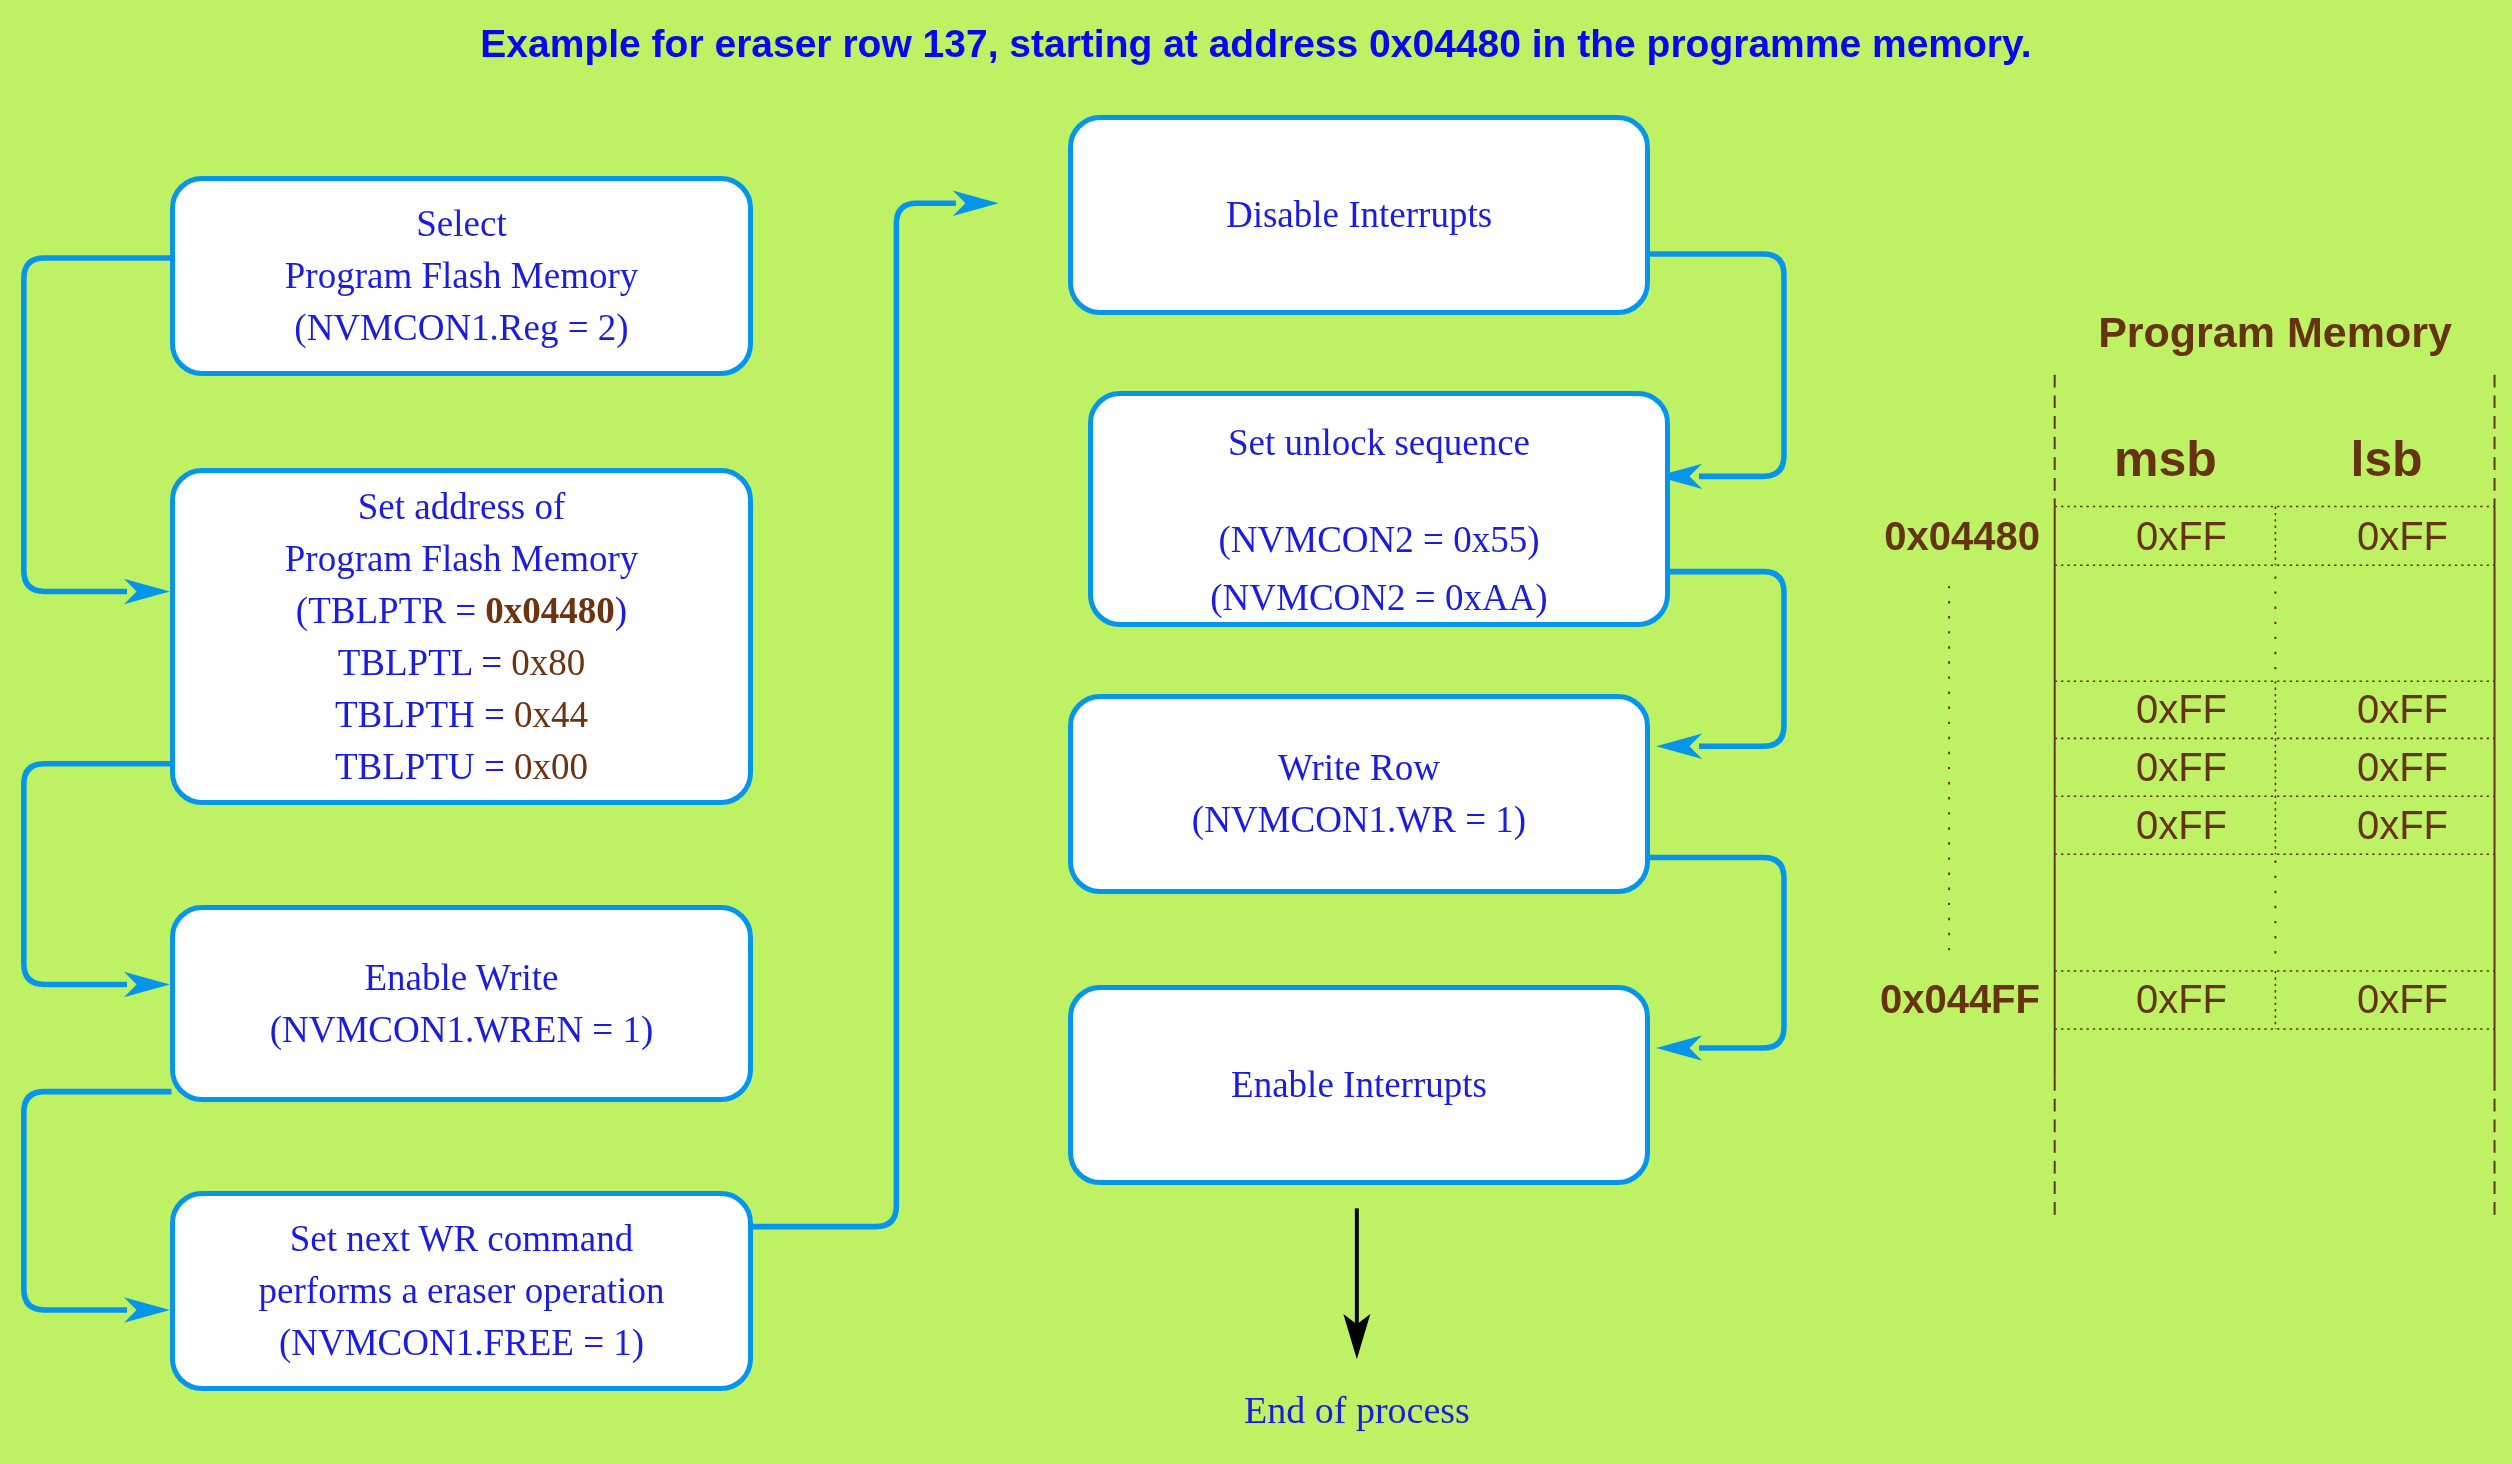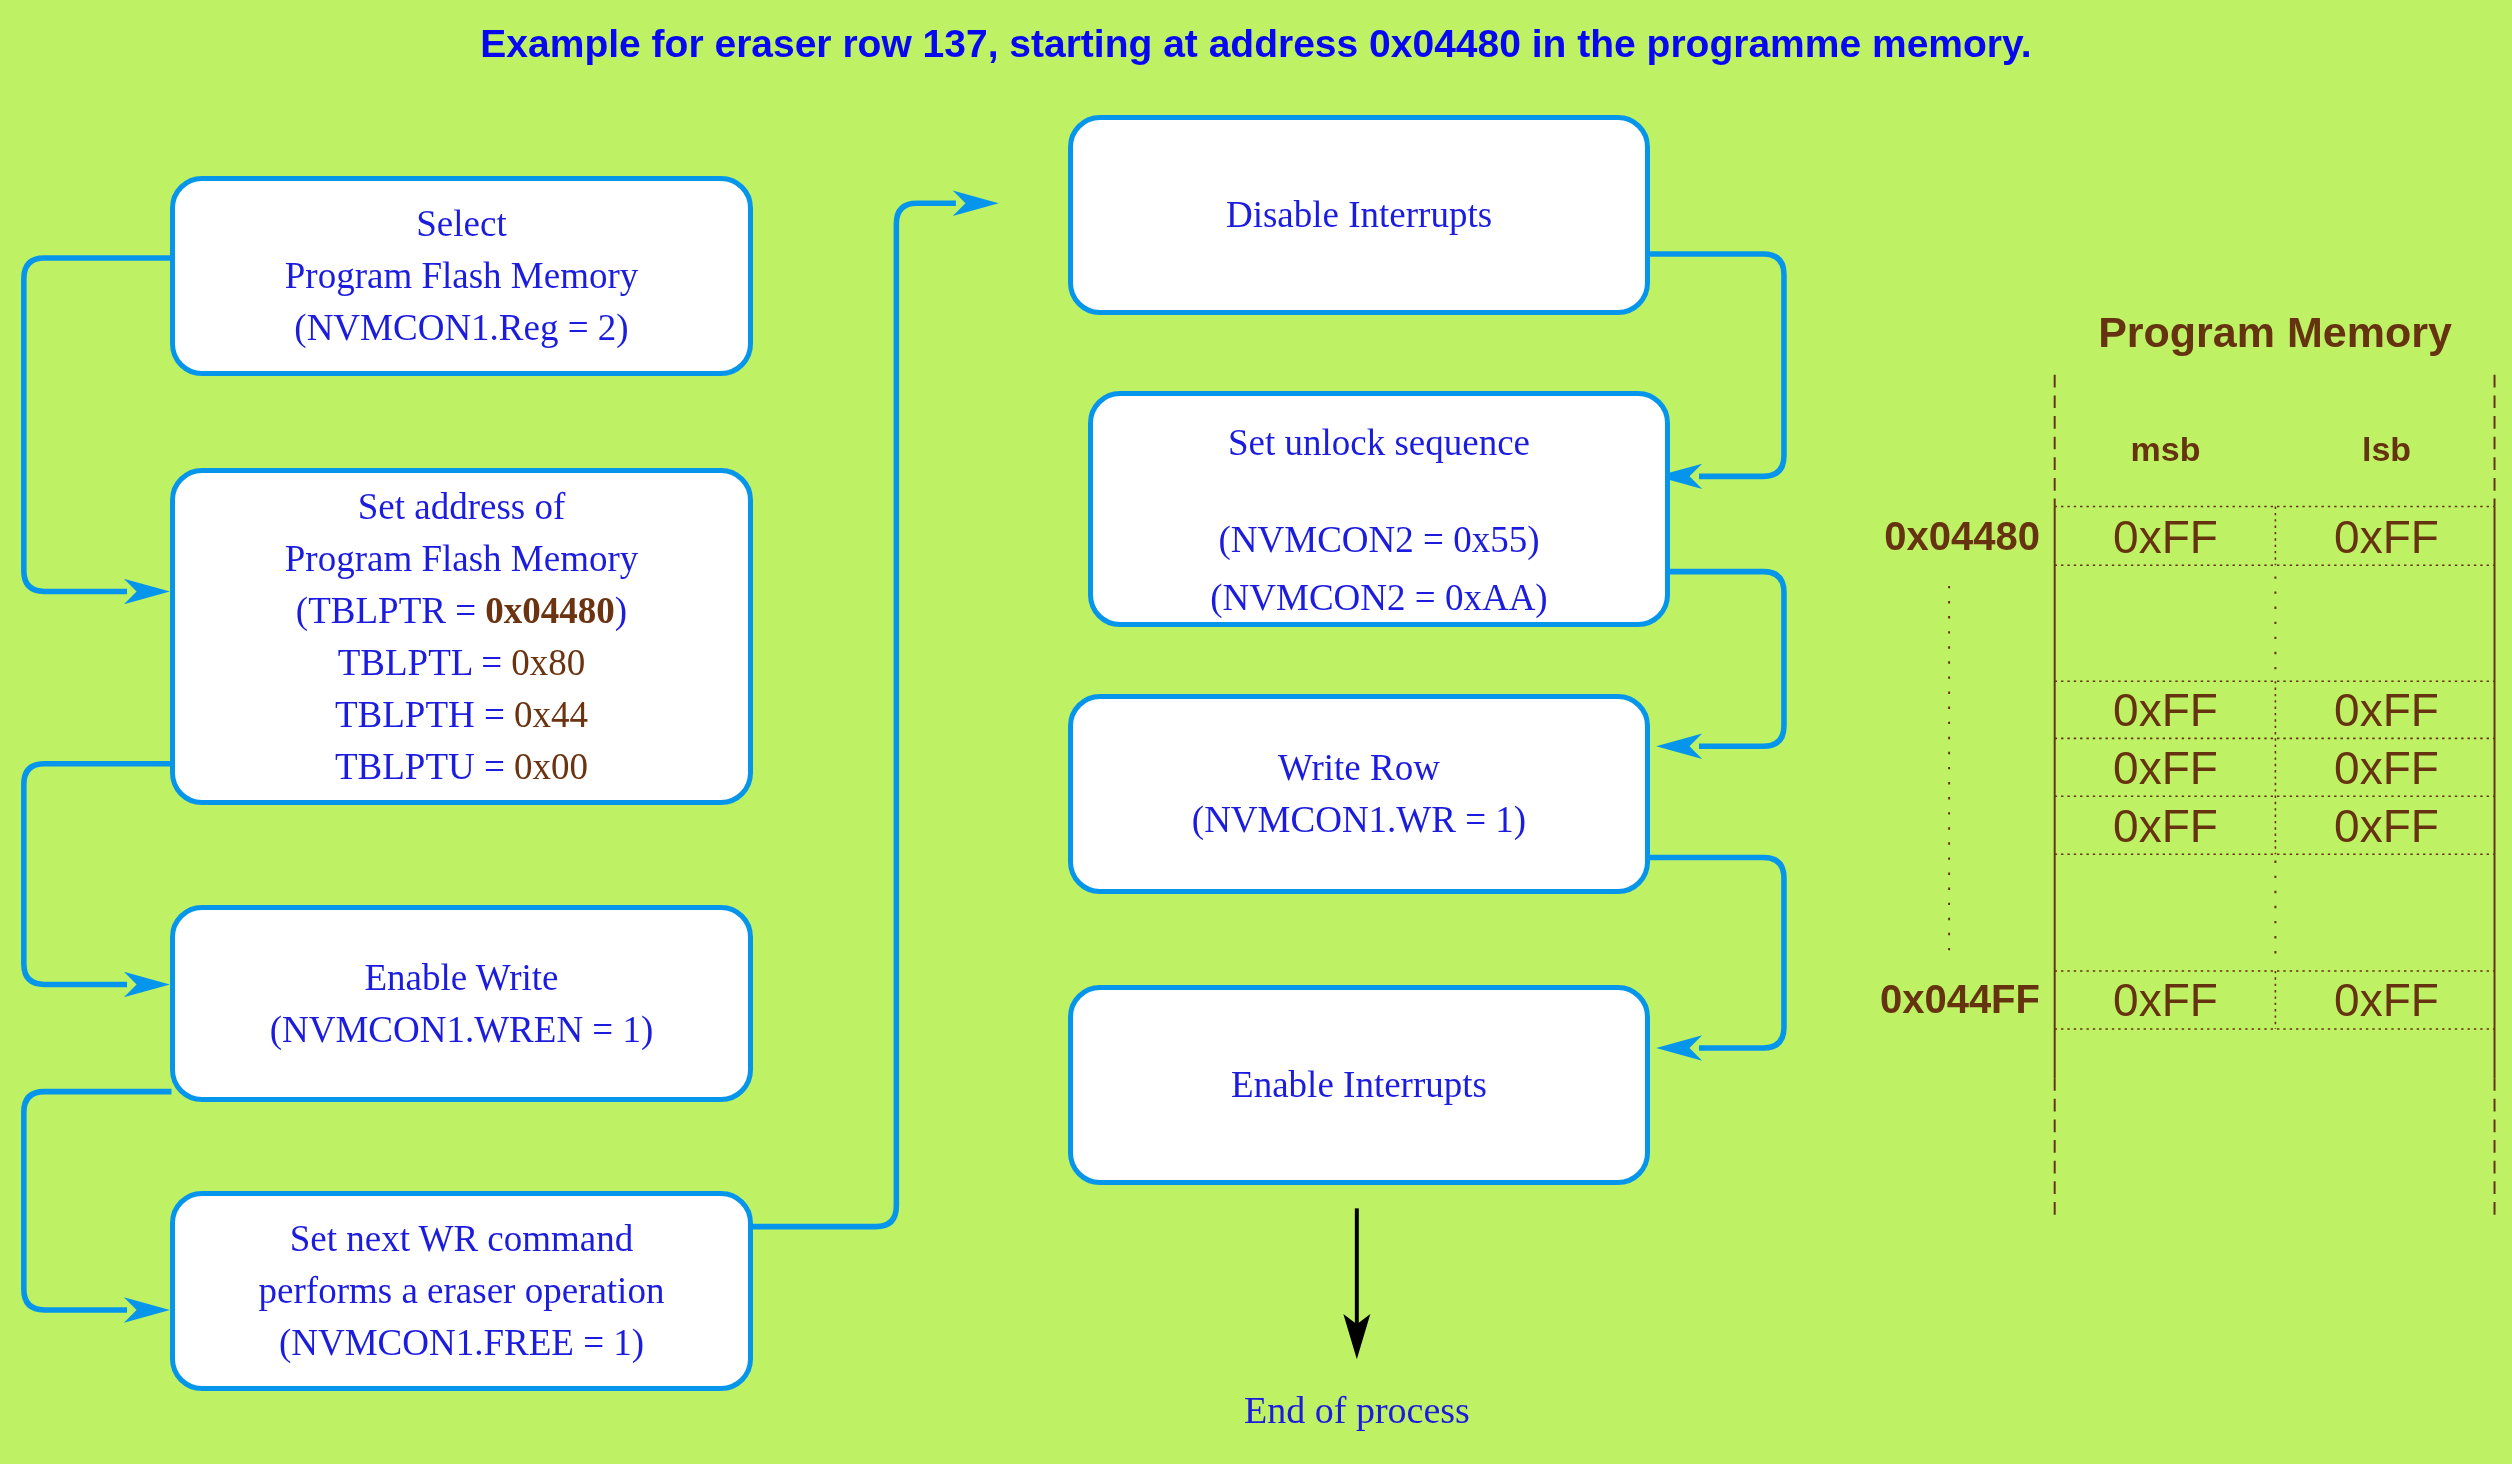--- a/index.html
+++ b/index.html
@@ -14,25 +14,25 @@
   .fbox .ln{line-height:52px;white-space:nowrap;}
   .brown{color:#6B3310;}
   .bbrown{color:#6B3310;font-weight:bold;}
   .unlockbox{justify-content:flex-start;padding-top:20.6px;}
   .unlockbox .gap{height:49px;}
   .endlbl{position:absolute;left:1119px;top:1388px;width:476px;text-align:center;
           font-size:38px;color:#1C1CDE;}
   
   .ttxt{position:absolute;font-family:"Liberation Sans",sans-serif;color:#663311;}
   .ttitle{left:2017px;top:308px;width:516px;text-align:center;font-size:43px;font-weight:bold;}
-  .thead{top:430px;width:221px;text-align:center;font-size:34px;font-weight:bold;}
+  .thead{top:430px;width:221px;text-align:center;font-size:50px;font-weight:bold;}
   .taddr{left:1802px;width:238px;text-align:right;font-size:40px;font-weight:bold;height:59px;
          display:flex;align-items:center;justify-content:flex-end;}
-  .tval{width:221px;text-align:center;font-size:46px;height:59px;
-        display:flex;align-items:center;justify-content:center;position:absolute;}
+  .tval{width:221px;text-align:center;font-size:40px;height:59px;
+        display:flex;align-items:center;justify-content:center;position:absolute;padding-left:16px;}
 </style>
 </head>
 <body>
 
 <div class="canvas">
 
   <div class="title">Example for eraser row 137, starting at address 0x04480 in the programme memory.</div>
 
   <svg class="layer" viewBox="0 0 3164 1844">
     <g stroke="#0596EC" stroke-width="7" fill="none">

